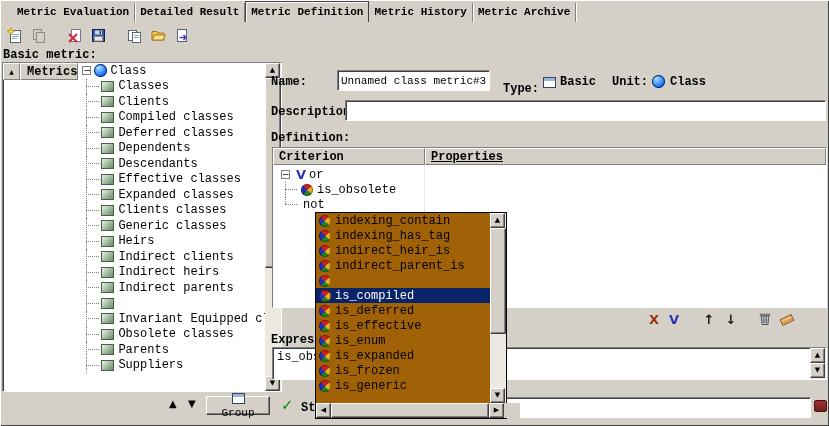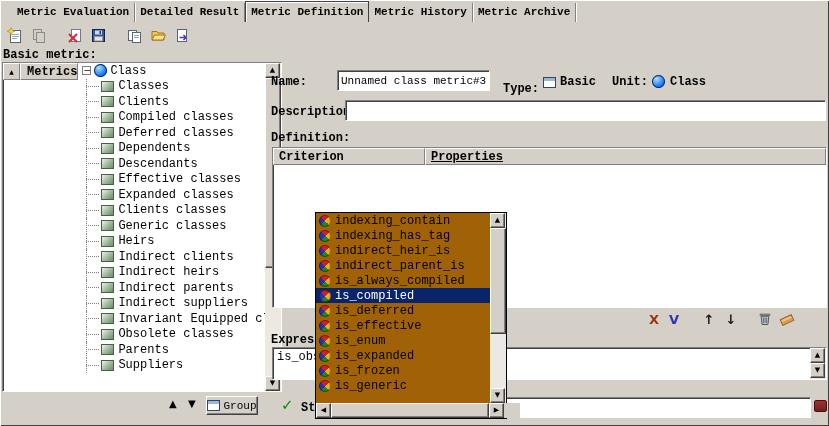--- a/index.html
+++ b/index.html
@@ -67,21 +67,21 @@
   .tree-row.root { padding-left:4px; }
   .tree-row.root .lbl { margin-left:3px; }
   .tree-row.root .sphere { margin-left:3px; }
   .connector { width:15px; height:15.5px; margin-left:8px; flex:none; position:relative; }
   .connector::before { content:""; position:absolute; left:0; top:0; bottom:0; border-left:1px dotted #808080; }
   .connector::after { content:""; position:absolute; left:0; top:7px; width:13px; border-top:1px dotted #808080; }
   .tree-row .mi { margin-right:4px; }
 
   #tree-up { left:169px; top:399px; font-size:10px; }
   #tree-down { left:188px; top:399px; font-size:10px; }
-  #group-btn { left:206px; top:396px; width:52px; height:19px; display:flex; align-items:center; justify-content:center; gap:3px; font-size:11px; }
+  #group-btn { left:206px; top:396px; width:64px; height:19px; display:flex; align-items:center; justify-content:center; gap:3px; font-size:11px;flex-direction:column; }
 
   
   .fldlabel { position:absolute; font-weight:bold; }
   input.field { position:absolute; height:21px; padding:0 3px; font-family:inherit; font-size:11px; background:#fff; border:1px solid; border-color:#808080 #fff #fff #808080; box-shadow:inset 1px 1px 0 #404040; outline:none; }
 
   
   #def-table { left:272px; top:147px; width:555px; height:161px; display:flex; flex-direction:column; }
   .def-header { display:flex; height:17px; flex:none; }
   .def-header .c { font-weight:bold; padding:1px 0 0 5px; }
   .def-header .c1 { width:152px; }
@@ -301,21 +301,20 @@
         
           <div class="tree-row">
             <span class="connector"></span>
             <span class="mi"></span>
             <span>Indirect parents</span>
           </div>
         
           <div class="tree-row">
             <span class="connector"></span>
             <span class="mi"></span>
-            <span>Indirect suppliers</span>
           </div>
         
           <div class="tree-row">
             <span class="connector"></span>
             <span class="mi"></span>
             <span>Invariant Equipped classes</span>
           </div>
         
           <div class="tree-row">
             <span class="connector"></span>
@@ -368,20 +367,36 @@
 
 <div class="fldlabel" style="left:271px; top:105px;">Description:</div>
 <input class="field" style="left: 345px; top: 100px; width: 481px;" value="">
 
 <div class="fldlabel" style="left:271px; top:131px;">Definition:</div>
 
 <div id="def-table" class="abs sunken">
   <div class="def-header">
     <div class="c c1 raised">Criterion</div>
     <div class="c c2 raised">Properties</div>
+  </div>
+  <div class="def-body">
+    <div class="def-row root">
+      <span class="expander g-minus g"></span>
+      <span class="op-v g g-v"></span>
+      <span>or</span>
+    </div>
+    <div class="def-row">
+      <span class="conn"></span>
+      <span class="ball"></span>
+      <span>is_obsolete</span>
+    </div>
+    <div class="def-row">
+      <span class="conn last"></span>
+      <span style="margin-left:4px;">not</span>
+    </div>
   </div>
 </div>
 
 <div id="crit-toolbar" class="abs">
   <span class="ic ic-x g g-x" style="margin-right:4px;"></span>
   <span class="ic ic-v g g-v" style="margin-right:19px;"></span>
   <span class="ic ic-arr g g-uarr" style="margin-right:6px;"></span>
   <span class="ic ic-arr g g-darr" style="margin-right:18px;"></span>
   <span class="ic" style="margin-right:6px;">
     <svg width="16" height="16" viewBox="0 0 16 16">
@@ -437,21 +452,20 @@
           <span>indirect_heir_is</span>
         </div>
 
         <div class="dd-row">
           <span class="ball"></span>
           <span>indirect_parent_is</span>
         </div>
 
         <div class="dd-row">
           <span class="ball"></span>
-          <span>is_always_compiled</span>
         </div>
 
         <div class="dd-row selected">
           <span class="ball"></span>
           <span>is_compiled</span>
         </div>
 
         <div class="dd-row">
           <span class="ball"></span>
           <span>is_deferred</span>

